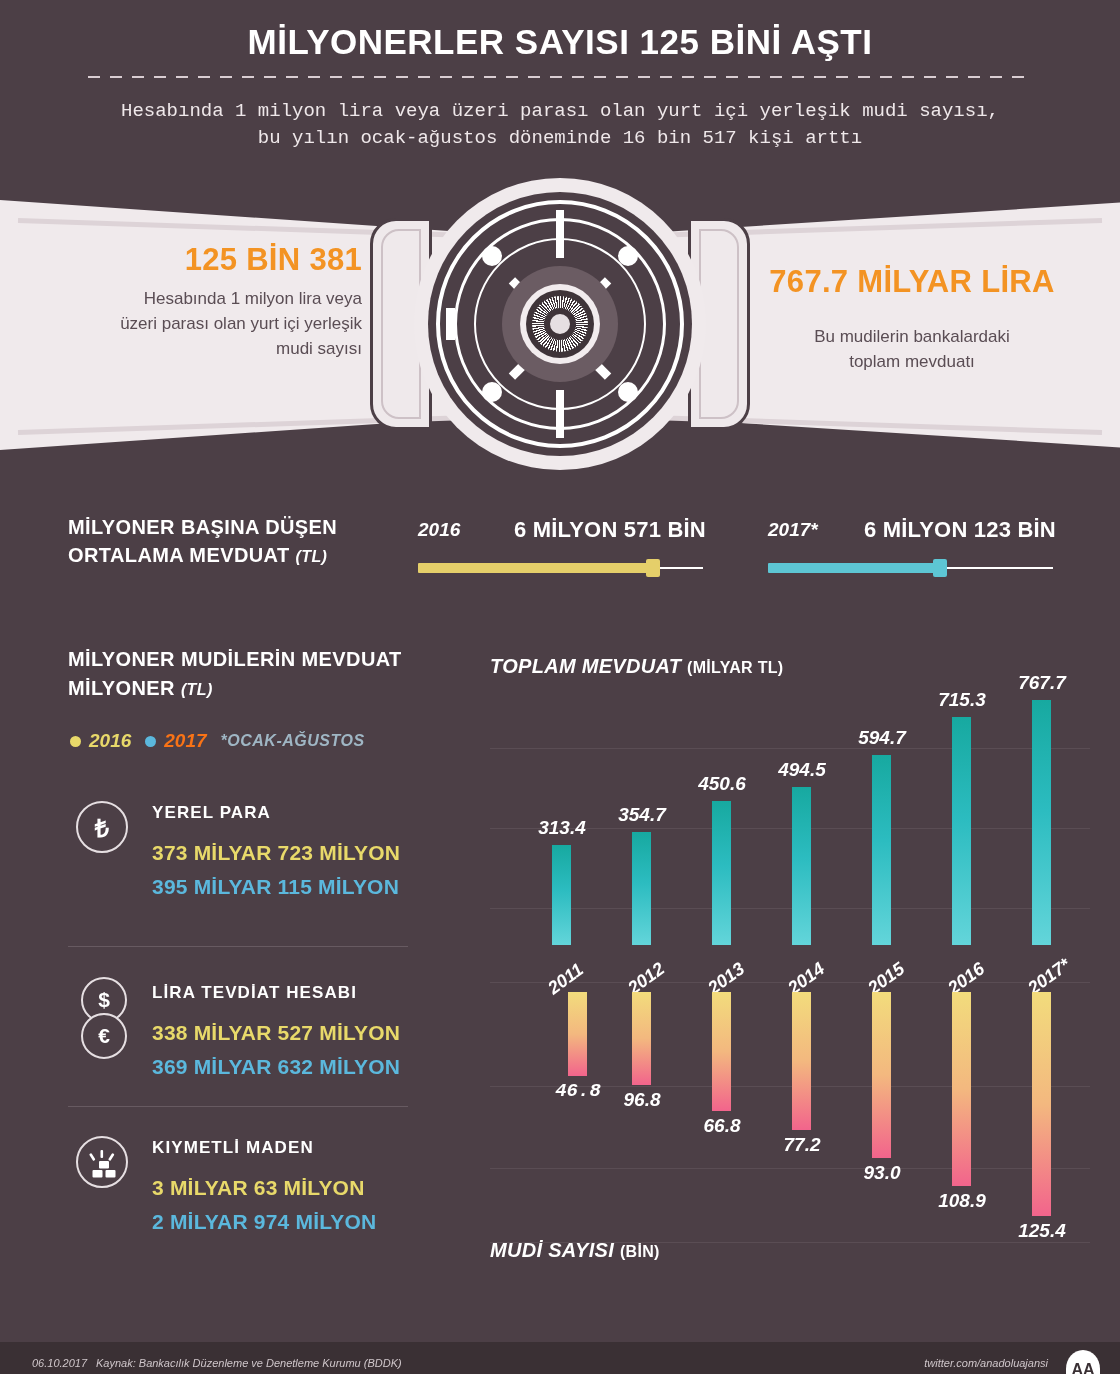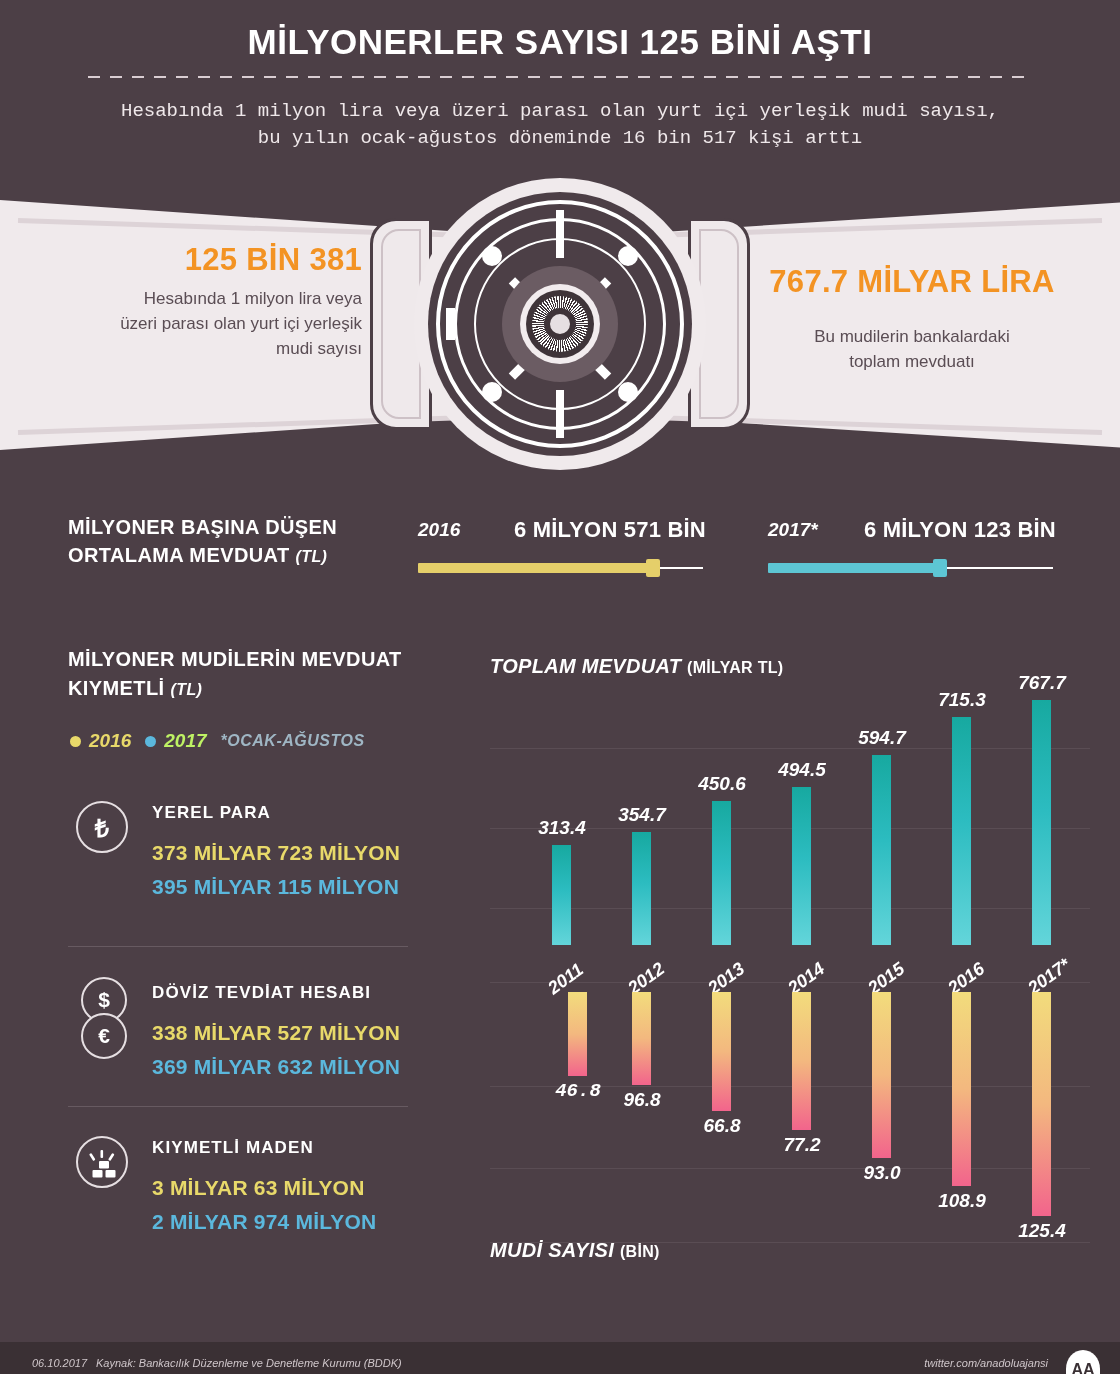--- a/index.html
+++ b/index.html
@@ -249,30 +249,30 @@
       <div class="ab-year">2017*</div>
       <div class="ab-val">6 MİLYON 123 BİN</div>
       <div class="ab-track"></div>
       <div class="ab-fill" style="width:171px;background:#5dc6d4;"></div>
       <div class="ab-knob" style="left:165px;background:#5dc6d4;"></div>
     </div>
   </div>
 
   <div class="dist-title">
     <span>MİLYONER MUDİLERİN MEVDUAT</span><br>
-    <span>KIYMETLİ</span>
+    <span>MİLYONER</span>
     <i>(TL)</i>
   </div>
 
   <div class="legend">
     <span class="lg" style="color:#e8d96a;">
       <span class="dot" style="background:#e8d96a;"></span>
       <span>2016</span>
     </span>
-    <span class="lg" style="color:#bef264;">
+    <span class="lg" style="color:#f97316;">
       <span class="dot" style="background:#5bb8dd;"></span>
       <span>2017</span>
     </span>
     <span class="lg-note">*OCAK-AĞUSTOS</span>
   </div>
 
   <div class="cat c1">
     <div class="cat-icon">
       <div class="circ">
           <span>₺</span>
@@ -286,21 +286,21 @@
 
   <div class="cat c2">
     <div class="euro-pair">
       <div class="circ ep1">
         <span>$</span>
       </div>
       <div class="circ ep2" style="background:#4c3f46;">
         <span>€</span>
       </div>
     </div>
-    <div class="cat-name">DÖVİZ TEVDİAT HESABI</div>
+    <div class="cat-name">LİRA TEVDİAT HESABI</div>
     <div class="cat-v1">338 MİLYAR 527 MİLYON</div>
     <div class="cat-v2">369 MİLYAR 632 MİLYON</div>
   </div>
   <div class="divider d2"></div>
 
   <div class="cat c3">
     <div class="cat-icon">
       <div class="circ">
         <svg class="gold-icon" viewBox="0 0 52 52">
           <g fill="#ffffff">

